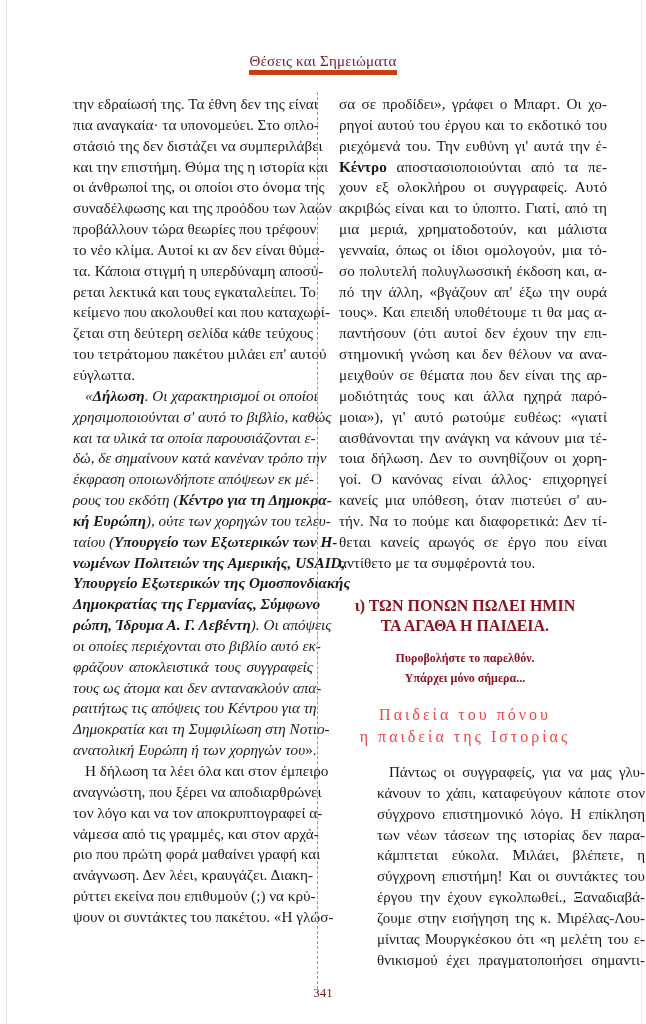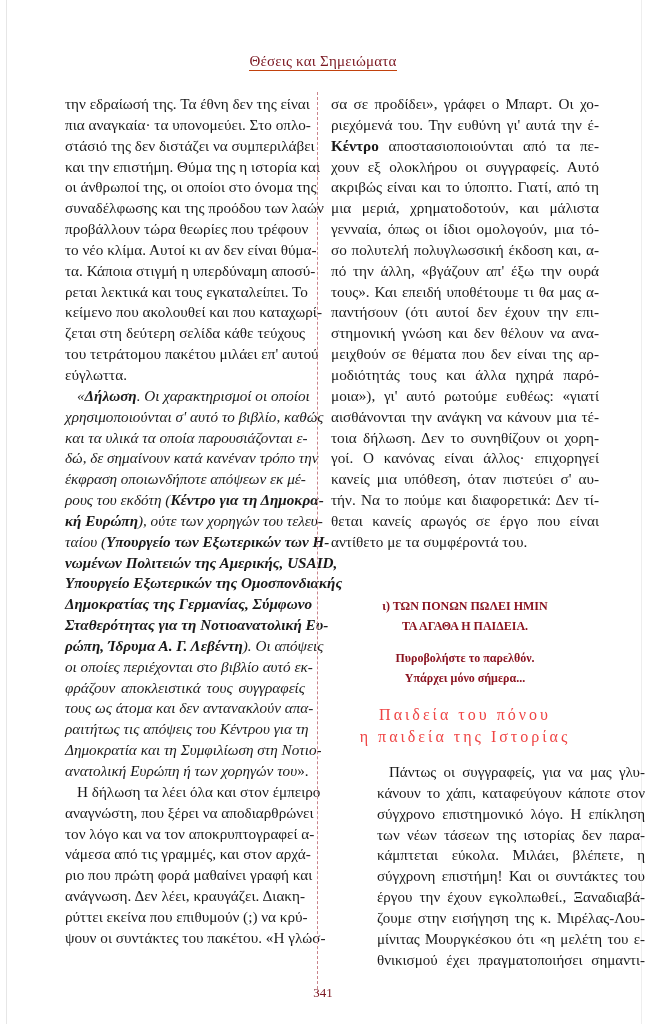--- a/index.html
+++ b/index.html
@@ -6,42 +6,42 @@
   body {
     width: 646px; height: 1024px; background: #ffffff; position: relative; overflow: hidden;
     font-family: "Liberation Serif", "DejaVu Serif", serif; color: #1a1a1a;
   }
   .page-edge { position: absolute; left: 6px; top: 0; bottom: 0; width: 1px; background: #e6e6e6; }
   .page-edge-right { position: absolute; right: 4px; top: 0; bottom: 0; width: 1px; background: #eeeeee; }
   .running-head {
     position: absolute; top: 52px; left: 0; width: 646px; text-align: center;
   }
   .running-head span {
-    font-size: 15px; color: #7a1620; border-bottom: 1px solid #c2410c; padding-bottom: 1px;
+    font-size: 15px; color: #7a1620; border-bottom: 5px solid #c2410c; padding-bottom: 1px;
     letter-spacing: 0.2px;
   }
   .col {
-    position: absolute; top: 94px; font-size: 15.2px; line-height: 20.85px; text-align: justify;
+    position: absolute; top: 94px; font-size: 15.2px; line-height: 20.85px; text-align: justify; margin-left: 8px;
   }
   .col-left { left: 65px; width: 240px; }
   .col-right { left: 331px; width: 268px; }
   .divider {
     position: absolute; left: 317px; top: 92px; height: 902px; width: 0;
     border-left: 1px dashed #c9848c;
   }
   .line { display: block; white-space: nowrap; text-align-last: justify; text-align: justify; }
   .line.last { text-align-last: left; }
   .line.indent { text-indent: 12px; }
   .it { font-style: italic; }
   .bi { font-style: italic; font-weight: bold; }
   .b { font-weight: bold; }
   .section-head {
     position: absolute; left: 331px; width: 268px; text-align: center; color: #8b1420; font-weight: bold;
   }
-  .sh1 { top: 596px; font-size: 12px; line-height: 20px; }
+  .sh1 { top: 596px; font-size: 16px; line-height: 20px; }
   .sh2 { top: 648px; font-size: 12px; line-height: 20px; }
   .sh3 {
     top: 704px; font-size: 16px; line-height: 22px; color: #ef4444; font-weight: normal; letter-spacing: 3px;
   }
   .col-right2 { position: absolute; left: 331px; width: 268px; top: 762px; font-size: 15px; line-height: 20.85px; margin-left: 46px; }
   .page-number {
     position: absolute; top: 985px; left: 0; width: 646px; text-align: center; color: #7a1620; font-size: 13px;
   }
 </style>
 </head>
@@ -73,40 +73,40 @@
     <span class="line"><span class="it">χρησιμοποιούνται σ' αυτό το βιβλίο, καθώς</span></span>
     <span class="line"><span class="it">και τα υλικά τα οποία παρουσιάζονται ε-</span></span>
     <span class="line"><span class="it">δώ, δε σημαίνουν κατά κανέναν τρόπο την</span></span>
     <span class="line"><span class="it">έκφραση οποιωνδήποτε απόψεων εκ μέ-</span></span>
     <span class="line"><span class="it">ρους του εκδότη (</span><span class="bi">Κέντρο για τη Δημοκρα-</span></span>
     <span class="line"><span class="bi">κή Ευρώπη</span><span class="it">), ούτε των χορηγών του τελευ-</span></span>
     <span class="line"><span class="it">ταίου (</span><span class="bi">Υπουργείο των Εξωτερικών των Η-</span></span>
     <span class="line"><span class="bi">νωμένων Πολιτειών της Αμερικής, USAID,</span></span>
     <span class="line"><span class="bi">Υπουργείο Εξωτερικών της Ομοσπονδιακής</span></span>
     <span class="line"><span class="bi">Δημοκρατίας της Γερμανίας, Σύμφωνο</span></span>
-    <span class="line"><span class="bi">Σταθερότητας για τη Νοτιοανατολική Ευ-</span></span>
     <span class="line"><span class="bi">ρώπη, Ίδρυμα Α. Γ. Λεβέντη</span><span class="it">). Οι απόψεις</span></span>
     <span class="line"><span class="it">οι οποίες περιέχονται στο βιβλίο αυτό εκ-</span></span>
     <span class="line"><span class="it">φράζουν αποκλειστικά τους συγγραφείς</span></span>
     <span class="line"><span class="it">τους ως άτομα και δεν αντανακλούν απα-</span></span>
     <span class="line"><span class="it">ραιτήτως τις απόψεις του Κέντρου για τη</span></span>
     <span class="line"><span class="it">Δημοκρατία και τη Συμφιλίωση στη Νοτιο-</span></span>
     <span class="line"><span class="it">ανατολική Ευρώπη ή των χορηγών του</span><span>».</span></span>
     <span class="line indent"><span>Η δήλωση τα λέει όλα και στον έμπειρο</span></span>
     <span class="line"><span>αναγνώστη, που ξέρει να αποδιαρθρώνει</span></span>
     <span class="line"><span>τον λόγο και να τον αποκρυπτογραφεί α-</span></span>
     <span class="line"><span>νάμεσα από τις γραμμές, και στον αρχά-</span></span>
     <span class="line"><span>ριο που πρώτη φορά μαθαίνει γραφή και</span></span>
     <span class="line"><span>ανάγνωση. Δεν λέει, κραυγάζει. Διακη-</span></span>
     <span class="line"><span>ρύττει εκείνα που επιθυμούν (;) να κρύ-</span></span>
     <span class="line"><span>ψουν οι συντάκτες του πακέτου. «Η γλώσ-</span></span>
   </div>
 <div class="divider"></div>
 <div class="col col-right" id="col-right">
     <span class="line"><span>σα σε προδίδει», γράφει ο Μπαρτ. Οι χο-</span></span>
+    <span class="line"><span>ρηγοί αυτού του έργου και το εκδοτικό του</span></span>
     <span class="line"><span>ριεχόμενά του. Την ευθύνη γι' αυτά την έ-</span></span>
     <span class="line"><span class="b">Κέντρο</span><span> αποστασιοποιούνται από τα πε-</span></span>
     <span class="line"><span>χουν εξ ολοκλήρου οι συγγραφείς. Αυτό</span></span>
     <span class="line"><span>ακριβώς είναι και το ύποπτο. Γιατί, από τη</span></span>
     <span class="line"><span>μια μεριά, χρηματοδοτούν, και μάλιστα</span></span>
     <span class="line"><span>γενναία, όπως οι ίδιοι ομολογούν, μια τό-</span></span>
     <span class="line"><span>σο πολυτελή πολυγλωσσική έκδοση και, α-</span></span>
     <span class="line"><span>πό την άλλη, «βγάζουν απ' έξω την ουρά</span></span>
     <span class="line"><span>τους». Και επειδή υποθέτουμε τι θα μας α-</span></span>
     <span class="line"><span>παντήσουν (ότι αυτοί δεν έχουν την επι-</span></span>

